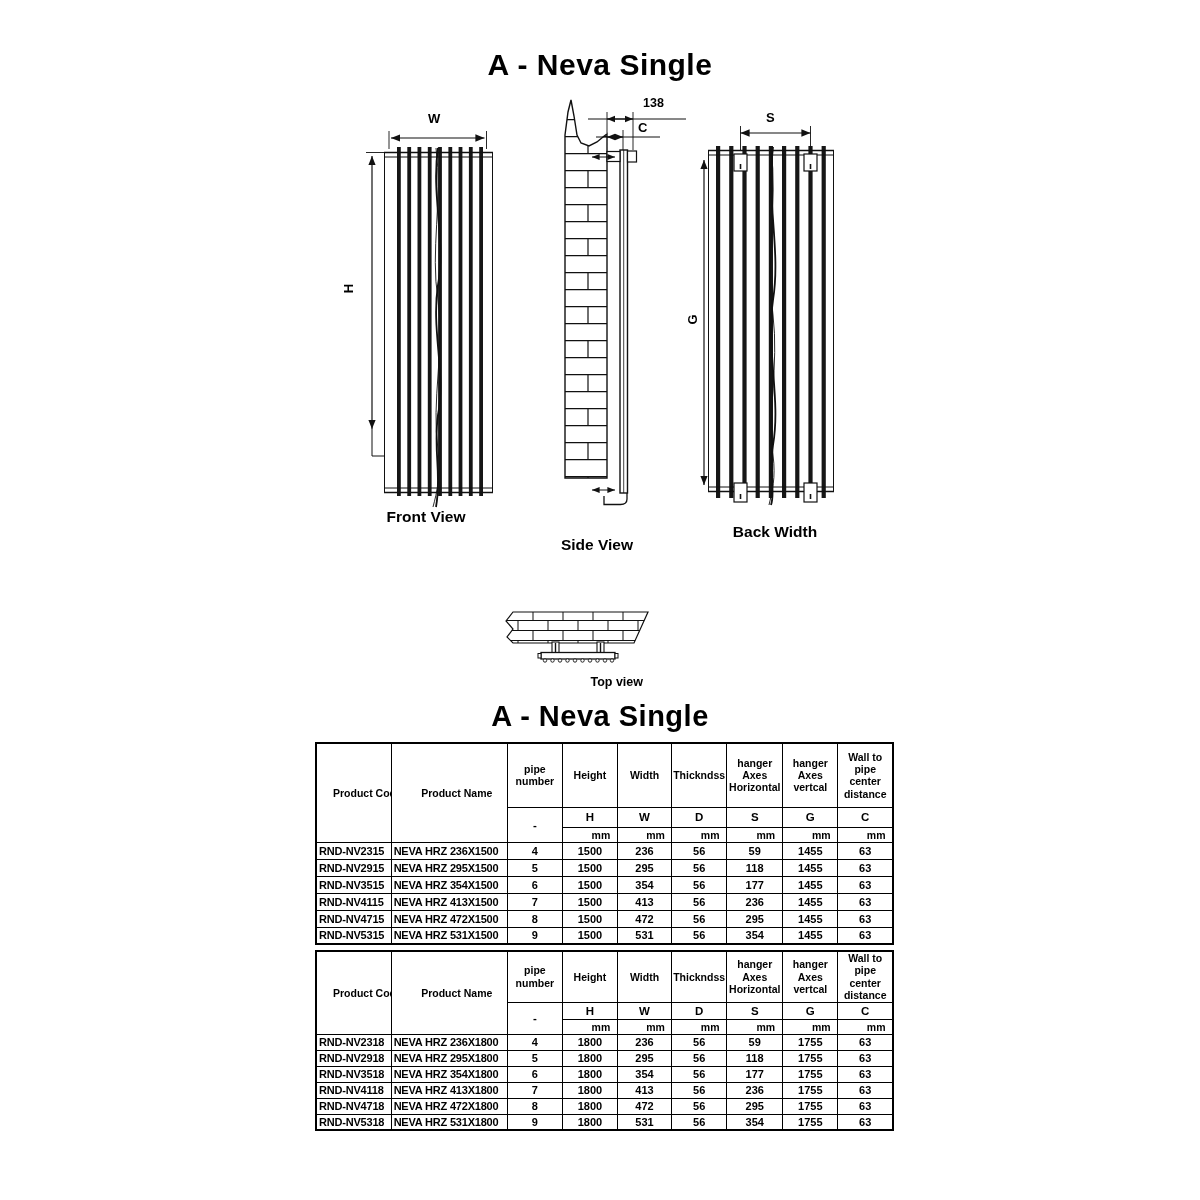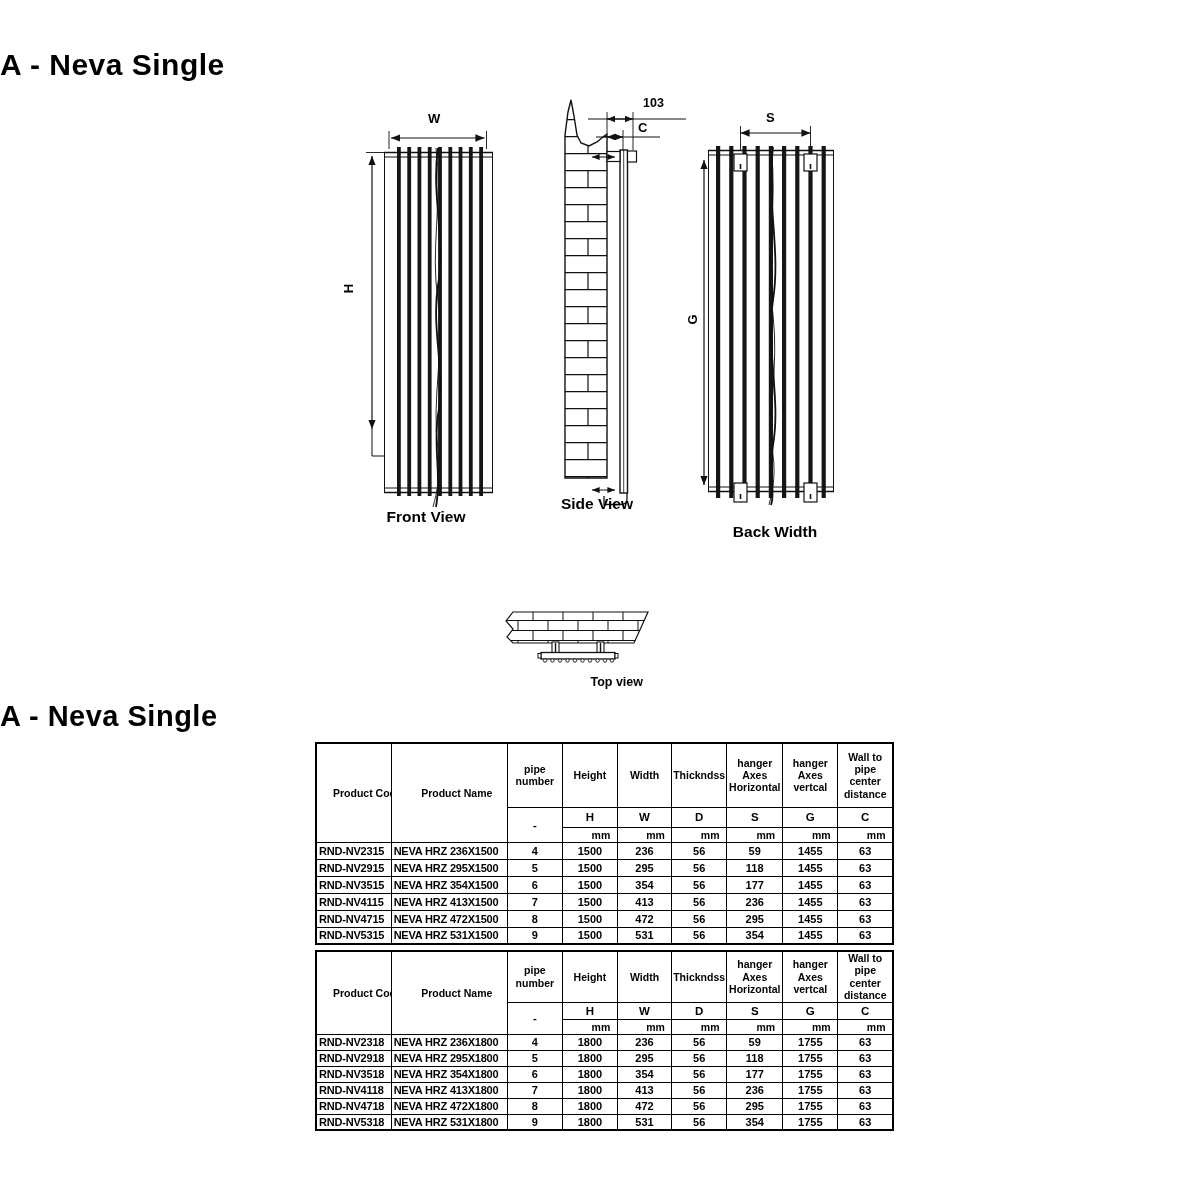--- a/index.html
+++ b/index.html
@@ -1,18 +1,18 @@
 <!DOCTYPE html>
 <html><head>
 <meta charset="utf-8">
 <style>
   html,body{margin:0;padding:0;background:#fff;}
   .page{position:relative;width:1200px;height:1200px;background:#fff;overflow:hidden;
         font-family:"Liberation Sans",sans-serif;color:#000;}
-  .title{position:absolute;left:0;width:100%;font-weight:bold;letter-spacing:0.5px;}
+  .title{position:absolute;left:0;width:100%;text-align:center;font-weight:bold;letter-spacing:0.5px;}
   #t1{top:48px;font-size:30px;}
   #t2{top:700px;font-size:29px;}
   .diagram-svg{position:absolute;left:0;top:0;}
   .dim{position:absolute;font-weight:bold;font-size:13px;line-height:1;}
   .dim.rot{transform:rotate(-90deg);transform-origin:center;}
   .vlabel{position:absolute;font-weight:bold;font-size:15.5px;text-align:center;width:140px;}
   .tvlabel{position:absolute;font-weight:bold;font-size:12.5px;text-align:right;width:120px;}
   table.spec{position:absolute;left:315px;width:579px;border-collapse:collapse;table-layout:fixed;
              border:2px solid #000;}
   table.spec th,table.spec td{border:1px solid #000;text-align:center;vertical-align:middle;
@@ -170,27 +170,27 @@
         <circle cx="590" cy="660.5" r="1.7"></circle>
           <circle cx="597.5" cy="660.5" r="1.7"></circle>
         <circle cx="605" cy="660.5" r="1.7"></circle>
           <circle cx="612" cy="660.5" r="1.7"></circle>
       </g>
     </g>
   </svg>
 
   <span class="dim" style="left:428px;top:112px;">W</span>
   <span class="dim rot" style="left:344px;top:282px;">H</span>
-  <span class="dim" style="left:643px;top:97px;font-size:12.5px;">103</span>
+  <span class="dim" style="left:643px;top:97px;font-size:12.5px;">138</span>
   <span class="dim" style="left:638px;top:121px;">C</span>
   <span class="dim" style="left:766px;top:111px;">S</span>
   <span class="dim rot" style="left:687px;top:313px;">G</span>
 
   <span class="vlabel" style="left:356px;top:508px;">Front View</span>
-  <span class="vlabel" style="left:527px;top:495px;">Side View</span>
+  <span class="vlabel" style="left:527px;top:536px;">Side View</span>
   <span class="vlabel" style="left:705px;top:523px;">Back Width</span>
   <span class="tvlabel" style="left:523px;top:675px;">Top view</span>
 
   <div class="title" id="t2">A - Neva Single</div>
 
   <table class="spec" id="spec1">
     <colgroup>
       <col style="width:75px">
         <col style="width:116px">
         <col style="width:55px">

